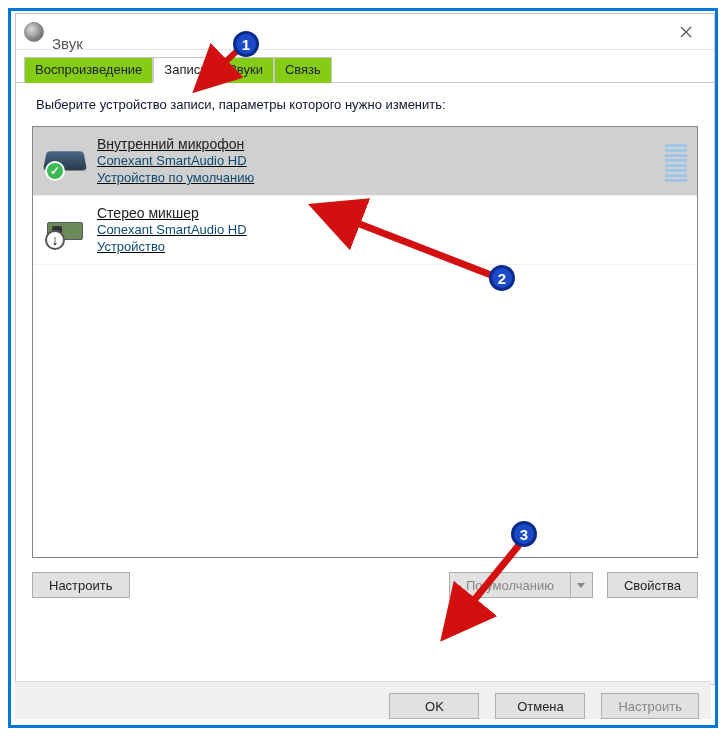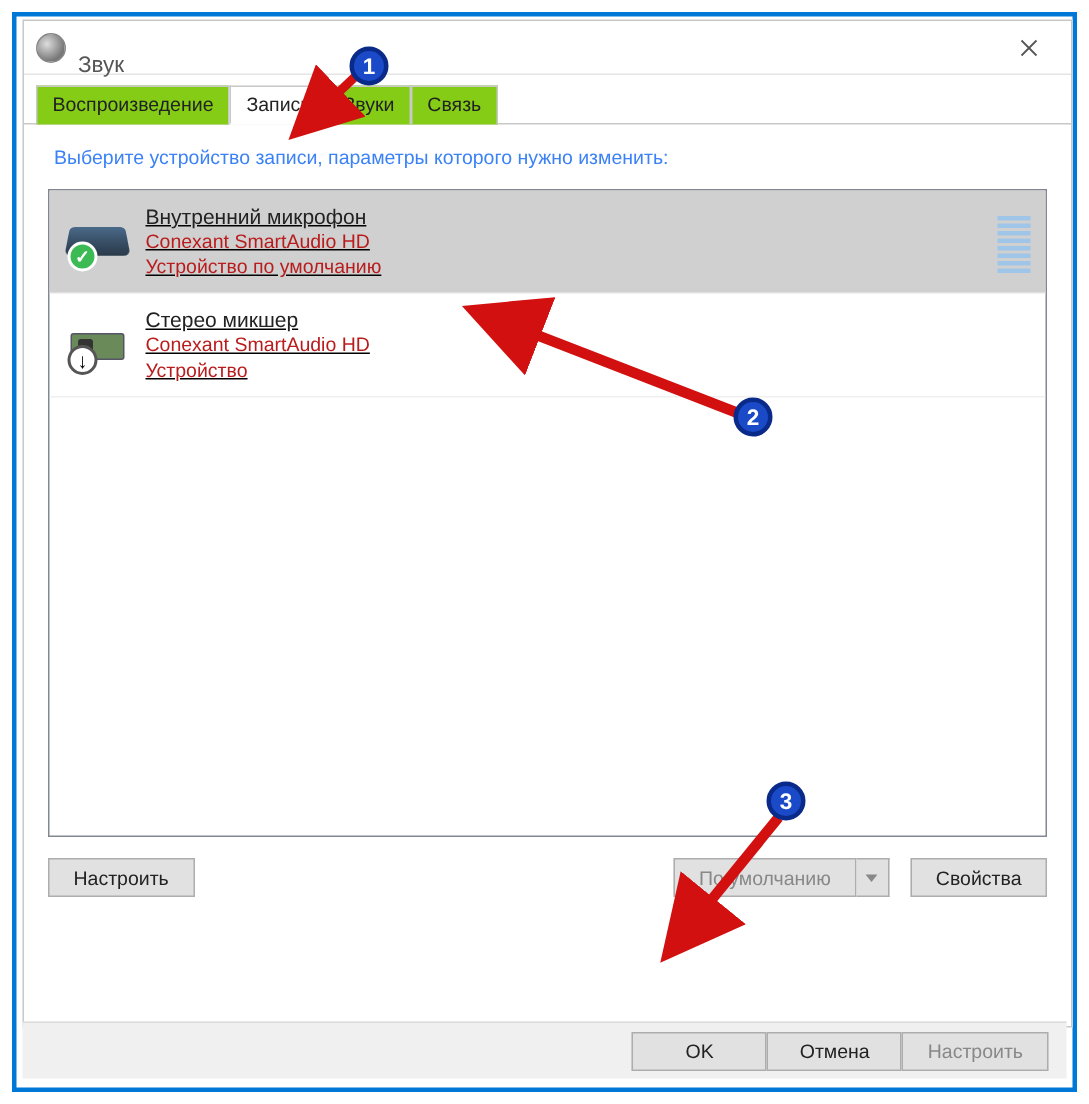--- a/index.html
+++ b/index.html
@@ -78,21 +78,21 @@
     border-bottom: 1px solid #fff;
   }
   .tab:not(.active) {
     background: #84cc16;
   }
   .content {
     padding: 10px 16px 16px 16px;
   }
   .instruction {
     font-size: 13px;
-    color: #3b82f6;
+    color: #0f172a;
     margin: 4px 4px 14px 4px;
   }
   .device-list {
     border: 1px solid #828790;
     height: 432px;
     background: #fff;
     overflow: hidden;
   }
   .device-row {
     display: flex;
@@ -149,21 +149,21 @@
     left:2px; bottom:2px;
     width:20px;height:20px;
     background:#fff;
     border:2px solid #555;
     border-radius:50%;
     display:flex;align-items:center;justify-content:center;
     color:#000;font-weight:bold;font-size:14px;
   }
   .dev-text { flex:1;text-decoration:underline; }
   .dev-name { font-size:14px; color:#222; line-height:1.3; }
-  .dev-sub  { font-size:13px; color:#b91c1c; line-height:1.3; }
+  .dev-sub  { font-size:13px; color:#0c4a6e; line-height:1.3; }
   .level-meter {
     width: 22px;
     height: 42px;
     display: flex;
     flex-direction: column-reverse;
     gap: 2px;
     margin-left: 8px;
   }
   .level-meter .bar {
     height: 3px;
@@ -192,24 +192,24 @@
     border-left: none;
     padding: 0;
   }
   .footer {
     position:absolute;
     left:4px; right:4px; bottom:6px;
     height: 38px;
     background:#f0f0f0;
     border-top:1px solid #dcdcdc;
     display:flex;
-    align-items:center;
+    align-items:flex-end;
     justify-content:flex-end;
     padding: 0 12px;
-    gap: 0;
+    gap: 16px;
   }
   .footer .btn { min-width: 90px; }
 
   
   .callout {
     position:absolute;
     width:26px;height:26px;
     border:3px solid #0a2a8a;
     background:#1a4ac8;
     border-radius:50%;

